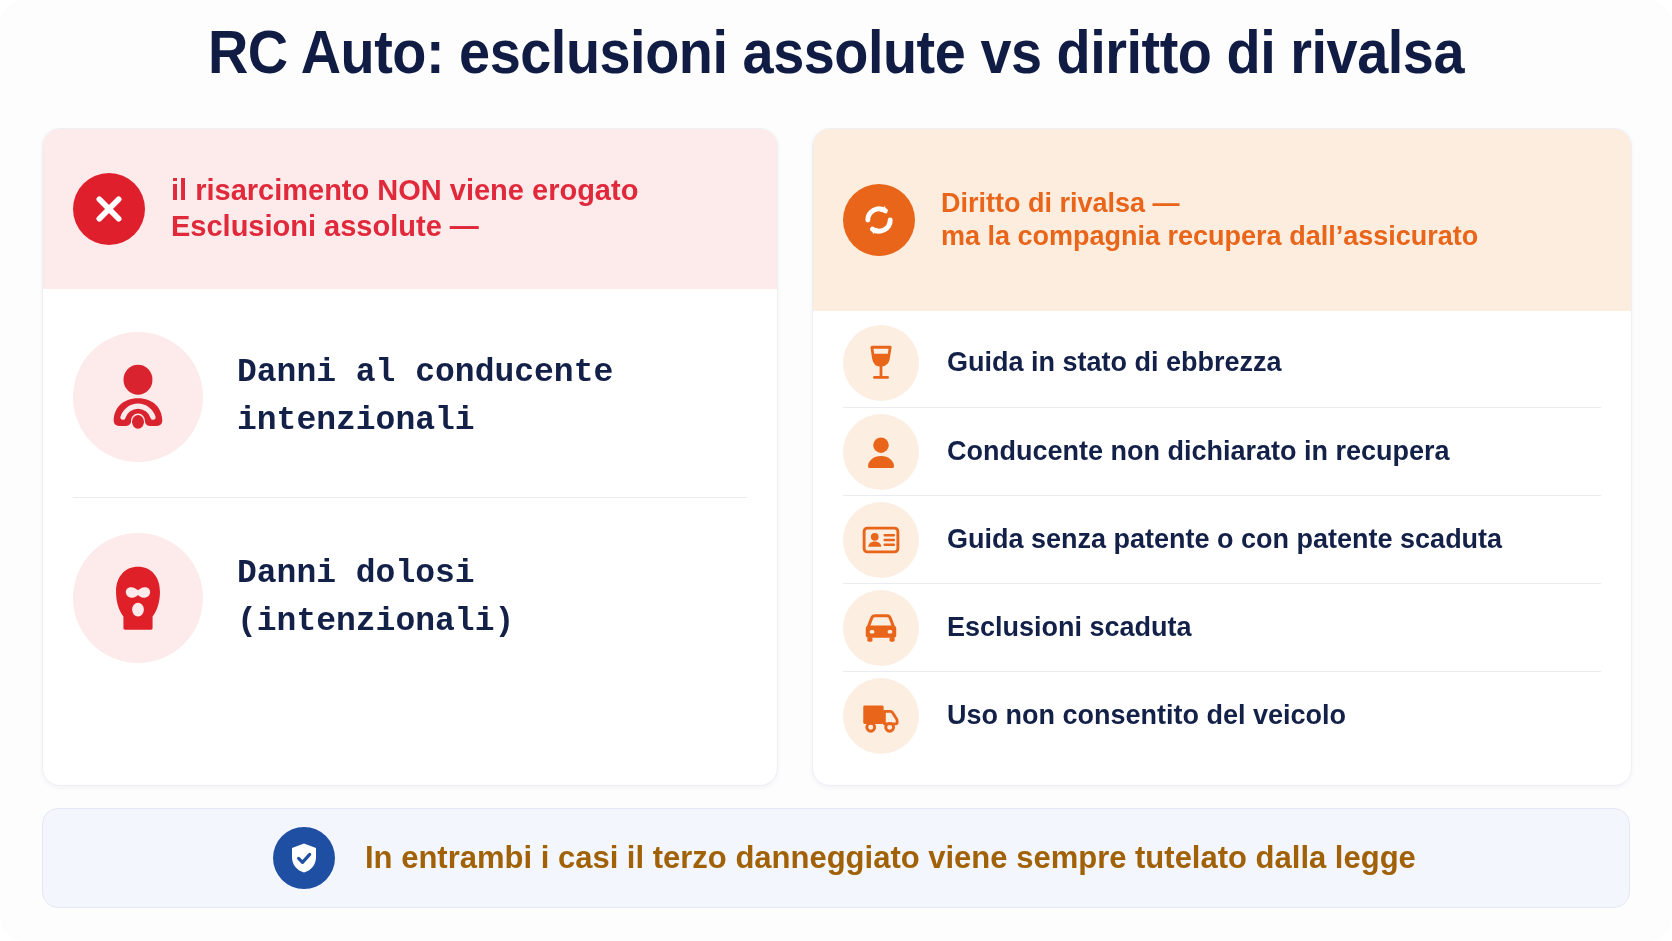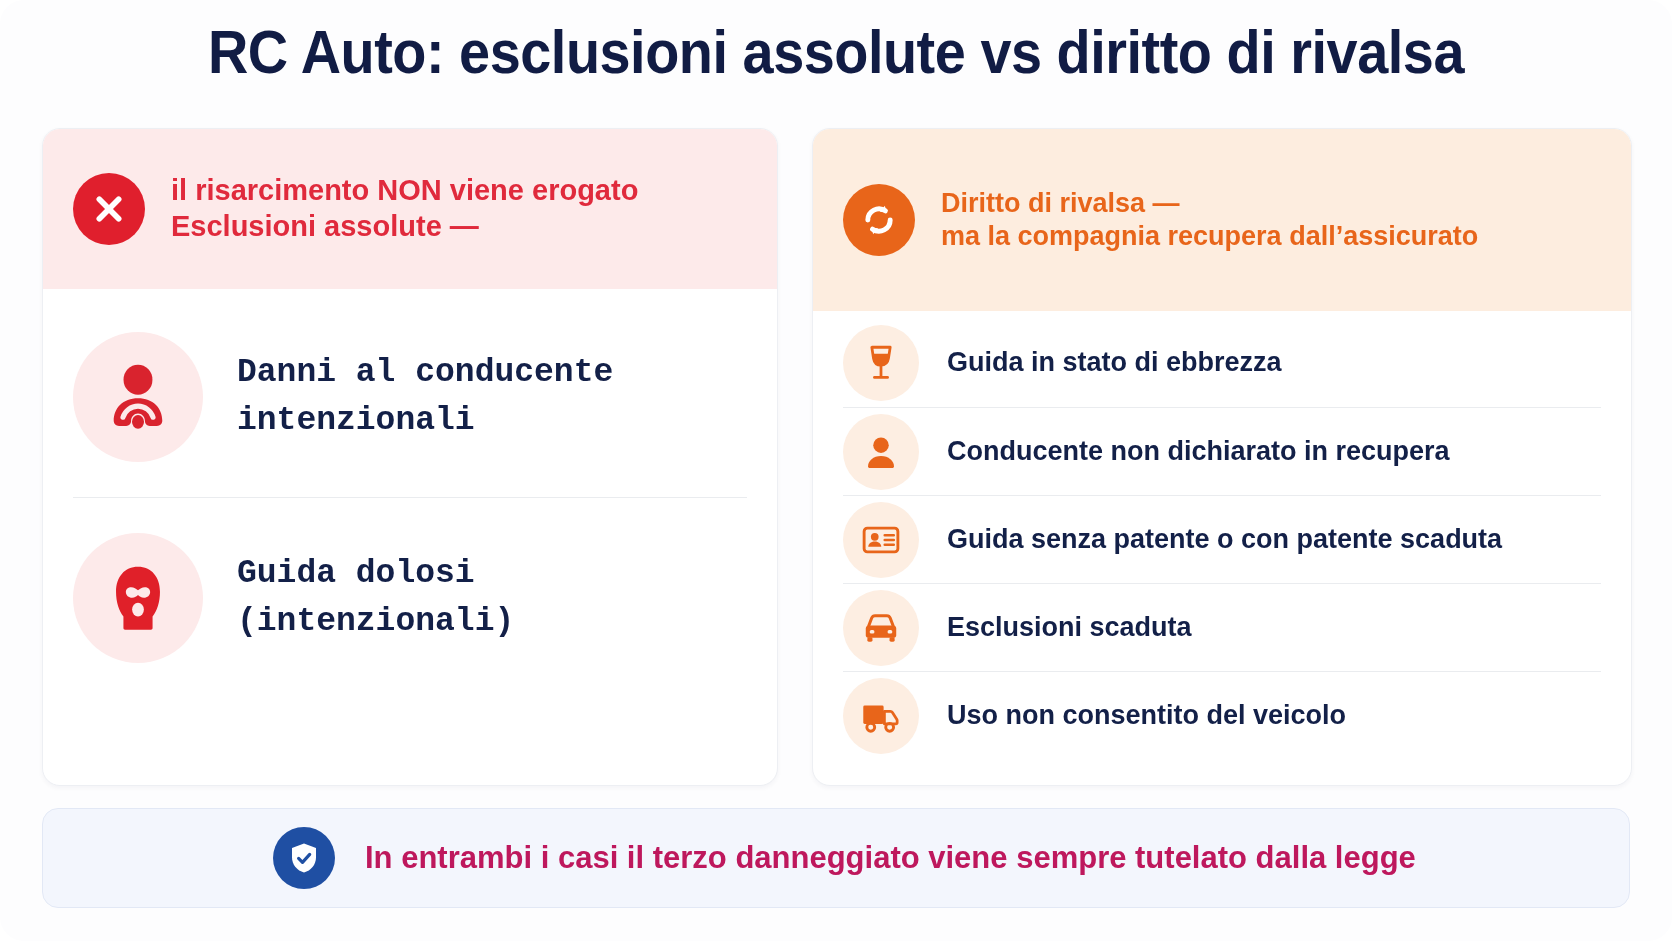--- a/index.html
+++ b/index.html
@@ -132,21 +132,21 @@
     border-radius: 50%;
     background: #1f4fa3;
     display: flex;
     align-items: center;
     justify-content: center;
   }
   .banner-text {
     font-family: "Liberation Sans Narrow", "Liberation Sans", sans-serif;
     font-weight: 700;
     font-size: 31px;
-    color: #be185d;
+    color: #a16207;
     white-space: nowrap;
   }
 
   svg { display: block; }
 </style>
 </head>
 <body>
 
 <div id="page">
 
@@ -190,21 +190,21 @@
           <svg width="74" height="74" viewBox="0 0 64 64">
             <path d="M32 5c-11.5 0-19 8.8-19 21.5 0 9 2.6 16.5 6.4 21.4V58c0 .8.6 1.4 1.4 1.4h22.4
                      c.8 0 1.4-.6 1.4-1.4v-10.1C48.4 43 51 35.5 51 26.5 51 13.8 43.5 5 32 5z" fill="#e02029"></path>
             <path d="M21.5 26.8c0-2.6 2-4.2 4.6-4.2 2.4 0 4.3 1.3 5.9 2.8 1.6-1.5 3.5-2.8 5.9-2.8
                      2.6 0 4.6 1.6 4.6 4.2 0 2.9-2.4 5-5.4 5-2.3 0-4-1.1-5.1-2.3-1.1 1.2-2.8 2.3-5.1 2.3
                      -3 0-5.4-2.1-5.4-5z" fill="#fdeaea"></path>
             <ellipse cx="32" cy="42" rx="5.1" ry="5.9" fill="#fdeaea"></ellipse>
           </svg>
         </div>
         <div class="row-label label-left">
-          <span class="line">Guida dolosi</span>
+          <span class="line">Danni dolosi</span>
           <span class="line">(intenzionali)</span>
         </div>
       </div>
 
     </div>
   </div>
 
   <div class="card card-right">
 
     <div class="card-header hdr-right">

